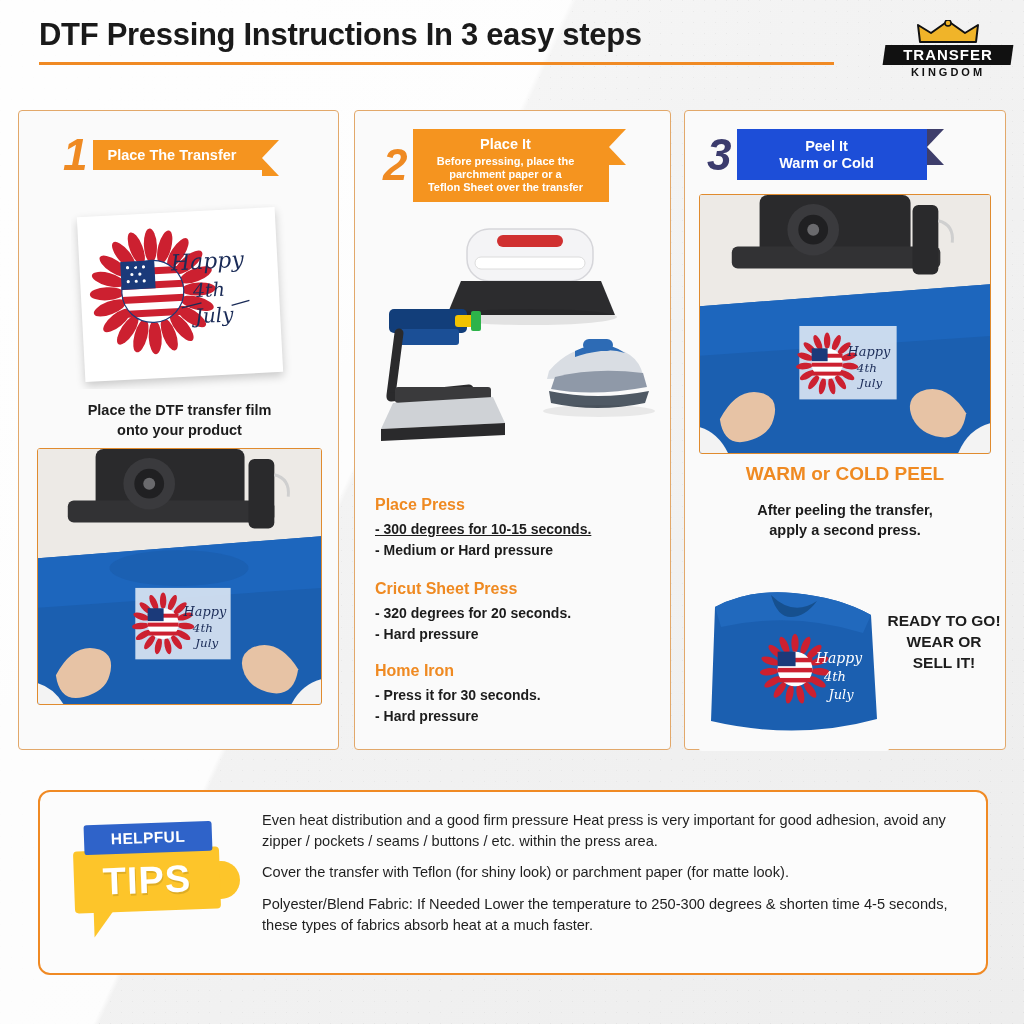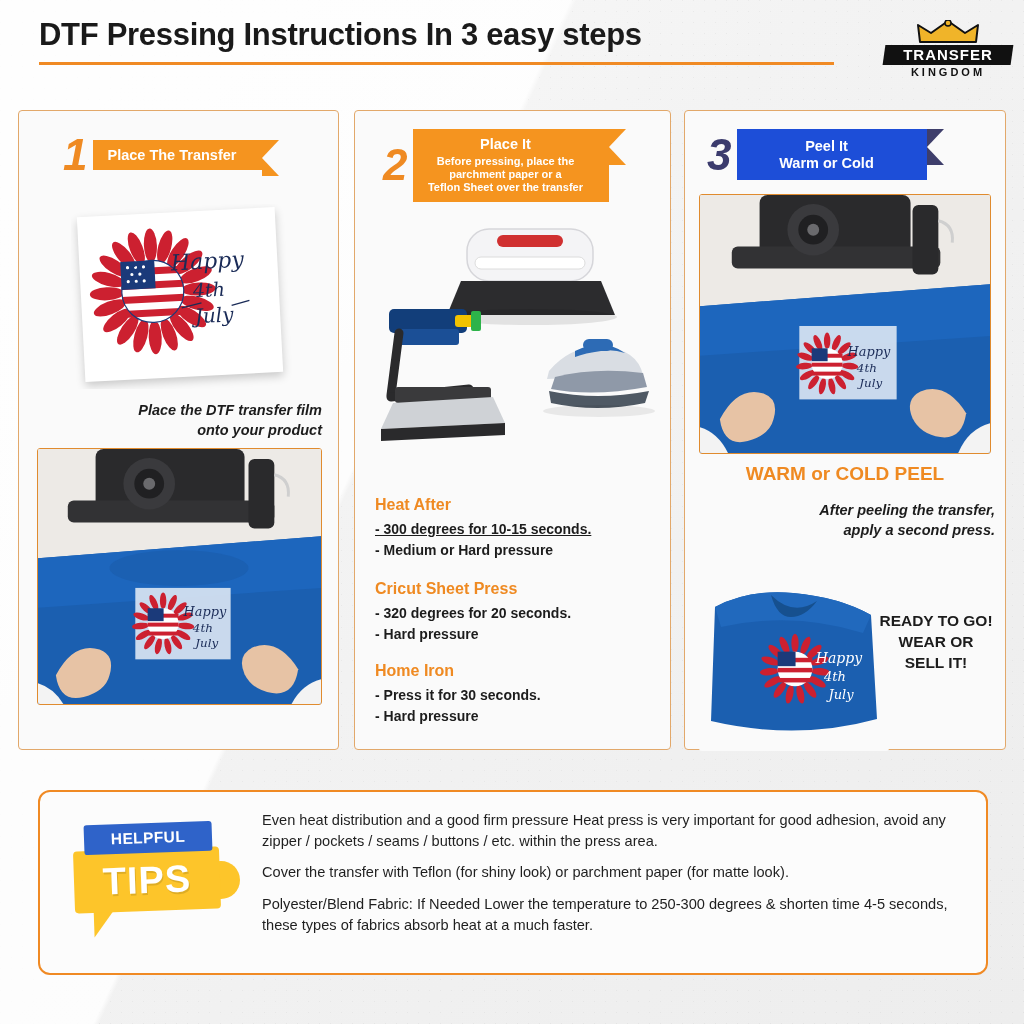--- a/index.html
+++ b/index.html
@@ -82,22 +82,22 @@
   }
   .ribbon-title { font-size:14.5px; }
   .ribbon-sub { font-size:11px; font-weight:bold; line-height:1.22; margin-top:2px;}
   .ribbon-purple .ribbon-body { background:#1d4ed8; }
   .ribbon-purple .ribbon-body:after{
     border-top-color:#3e3e6b; border-bottom-color:#3e3e6b;
   }
 
   
   .caption {
-    position:absolute; text-align:right; font-weight:bold;
-    font-size:14.5px; line-height:1.35; color:#1c1c1c;font-style:italic;
+    position:absolute; text-align:center; font-weight:bold;
+    font-size:14.5px; line-height:1.35; color:#1c1c1c;
   }
   .photo {
     position:absolute; border-radius:3px; overflow:hidden;
   }
   .photo.frame { border:1.5px solid #e08b2e; }
 
   
   .film {
     position:absolute; background:#ffffff;
     box-shadow:0 4px 10px rgba(0,0,0,0.20);
@@ -346,21 +346,21 @@
         <path d="M180 160 q22 -26 54 -24 q34 2 40 28 l-96 4 Z" fill="#d9dde3"></path>
         <path d="M186 166 q40 -10 88 -4 l4 14 q-54 10 -96 2 Z" fill="#8f99a8"></path>
         <path d="M180 180 q48 10 100 0 l-4 12 q-48 10 -94 0 Z" fill="#4f5964"></path>
         <path d="M206 140 q28 -14 50 2 q-12 -4 -24 -2 q-16 2 -26 6 Z" fill="#2d6bb5"></path>
         <rect x="214" y="128" width="30" height="12" rx="6" fill="#2d6bb5"></rect>
         <ellipse cx="230" cy="200" rx="56" ry="6" fill="#00000012"></ellipse>
       </g>
     </svg>
   </div>
 
-  <div class="sec-h" style="left:20px; top:385px;">Heat After</div>
+  <div class="sec-h" style="left:20px; top:385px;">Place Press</div>
   <div class="sec-l" style="left:20px; top:408px;text-decoration:underline;">- 300 degrees for 10-15 seconds.</div>
   <div class="sec-l" style="left:20px; top:429px;">- Medium or Hard pressure</div>
 
   <div class="sec-h" style="left:20px; top:469px;">Cricut Sheet Press</div>
   <div class="sec-l" style="left:20px; top:492px;">- 320 degrees for 20 seconds.</div>
   <div class="sec-l" style="left:20px; top:513px;">- Hard pressure</div>
 
   <div class="sec-h" style="left:20px; top:551px;">Home Iron</div>
   <div class="sec-l" style="left:20px; top:574px;">- Press it for 30 seconds.</div>
   <div class="sec-l" style="left:20px; top:595px;">- Hard pressure</div>
@@ -464,21 +464,21 @@
         <rect x="-31" y="-2" width="62" height="8" fill="#cc2030"></rect>
         <rect x="-31" y="16" width="62" height="8" fill="#cc2030"></rect>
         <rect x="-31" y="-31" width="32" height="26" fill="#1b3a7a"></rect>
       </g>
       <text x="140" y="112" font-family="DejaVu Serif, serif" font-style="italic" font-size="14" fill="#ffffff" text-anchor="middle">Happy</text>
       <text x="136" y="130" font-family="DejaVu Serif, serif" font-style="italic" font-size="13" fill="#ffffff" text-anchor="middle">4th</text>
       <text x="142" y="148" font-family="DejaVu Serif, serif" font-style="italic" font-size="13" fill="#ffffff" text-anchor="middle">July</text>
     </svg>
   </div>
 
-  <div class="ready" style="left:186px; top:500px; width:130px; white-space:pre-line;">READY TO GO!
+  <div class="ready" style="left:194px; top:500px; width:130px; white-space:pre-line;">READY TO GO!
 WEAR OR
 SELL IT!</div>
 </div>
 
 <div id="tips">
   <div class="tips-badge">
     <div class="sun"></div>
     <div class="tips-tail"></div>
     <div class="tips-word">TIPS</div>
     <div class="helpful">HELPFUL</div>

